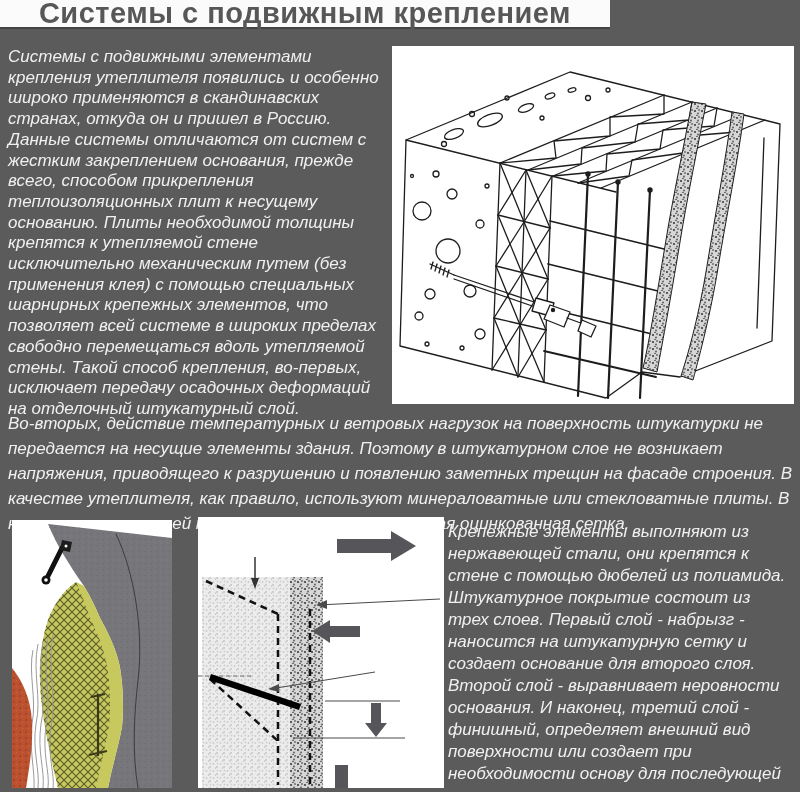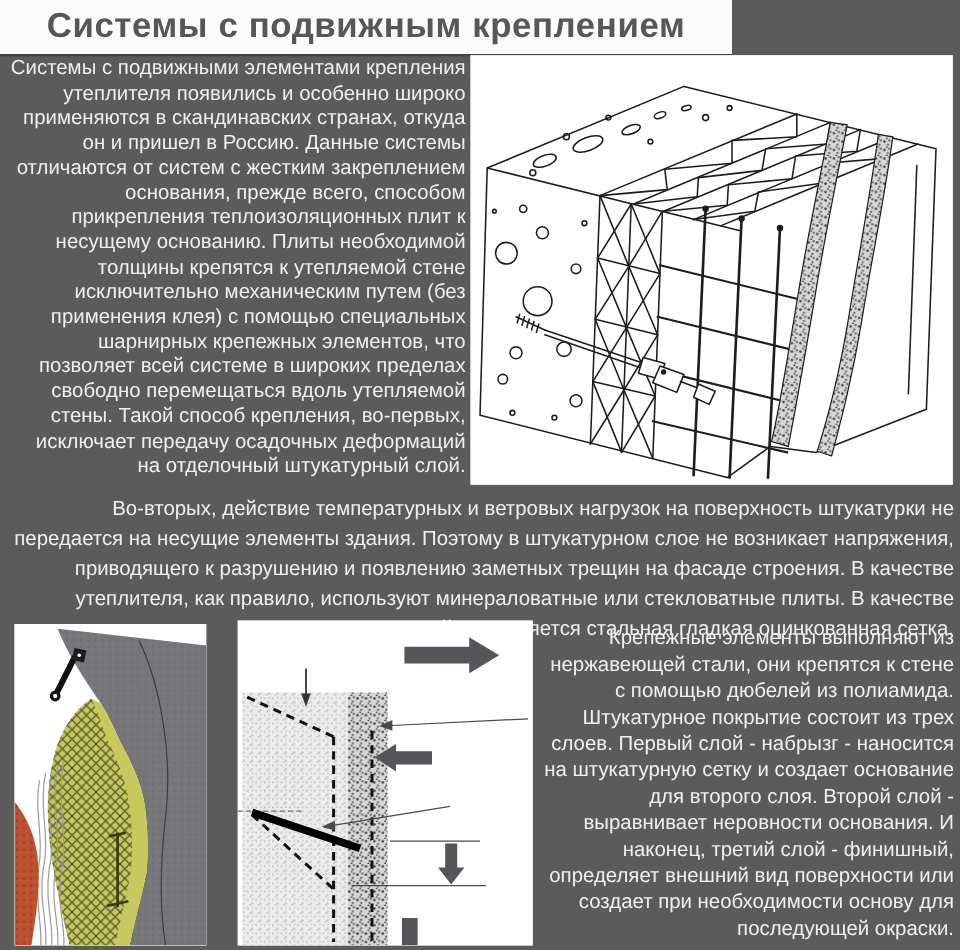--- a/index.html
+++ b/index.html
@@ -1,30 +1,30 @@
 <!DOCTYPE html>
 <html style="--background: #5b5b5b; --title-bg: #fbfbfb; --title-text: #575757; --body-text: #f0f0f0; --wall-gray: #77777b; --insulation-yellow: #c7c95f; --finish-orange: #bc5130; --arrow-gray: #55555a; --line-ink: #1d1d1d;"><head>
 <meta charset="utf-8">
 <style>
   html,body{margin:0;padding:0;}
   body{width:800px;height:792px;overflow:hidden;font-family:"Liberation Sans",sans-serif;}
   .page{position:relative;width:800px;height:792px;background:var(--background,#5b5b5b);}
   .title-bar{
-    position:absolute;left:0;top:0;width:610px;height:45px;
+    position:absolute;left:0;top:0;width:610px;height:27px;
     background:var(--title-bg,#fbfbfb);
     box-shadow:0 2px 0 rgba(0,0,0,.25);
     display:flex;align-items:center;justify-content:center;
   }
   .title-bar h1{
     margin:0;font-size:29px;font-weight:bold;letter-spacing:.5px;
     color:var(--title-text,#575757);font-family:"Liberation Sans",sans-serif;
   }
   .para{
     position:absolute;color:var(--body-text,#f0f0f0);
-    text-align:right;
+    font-style:italic;text-align:left;
   }
   .intro{left:8px;top:47px;width:380px;font-size:17px;line-height:20.7px;}
   .middle{left:8px;top:411px;width:787px;font-size:17px;line-height:25px;}
   .fasteners{left:448px;top:521px;width:347px;font-size:17px;line-height:22px;}
   .imgbox{position:absolute;background:#ffffff;overflow:hidden;}
   .iso-img{left:392px;top:46px;width:402px;height:358px;}
   .layers-img{left:12px;top:520px;width:160px;height:268px;}
   .section-img{left:198px;top:517px;width:246px;height:271px;}
   .imgbox svg{display:block;width:100%;height:100%;}
   .ink{stroke:var(--line-ink,#1d1d1d);fill:none;stroke-width:1.3;stroke-linejoin:round;stroke-linecap:round;}

